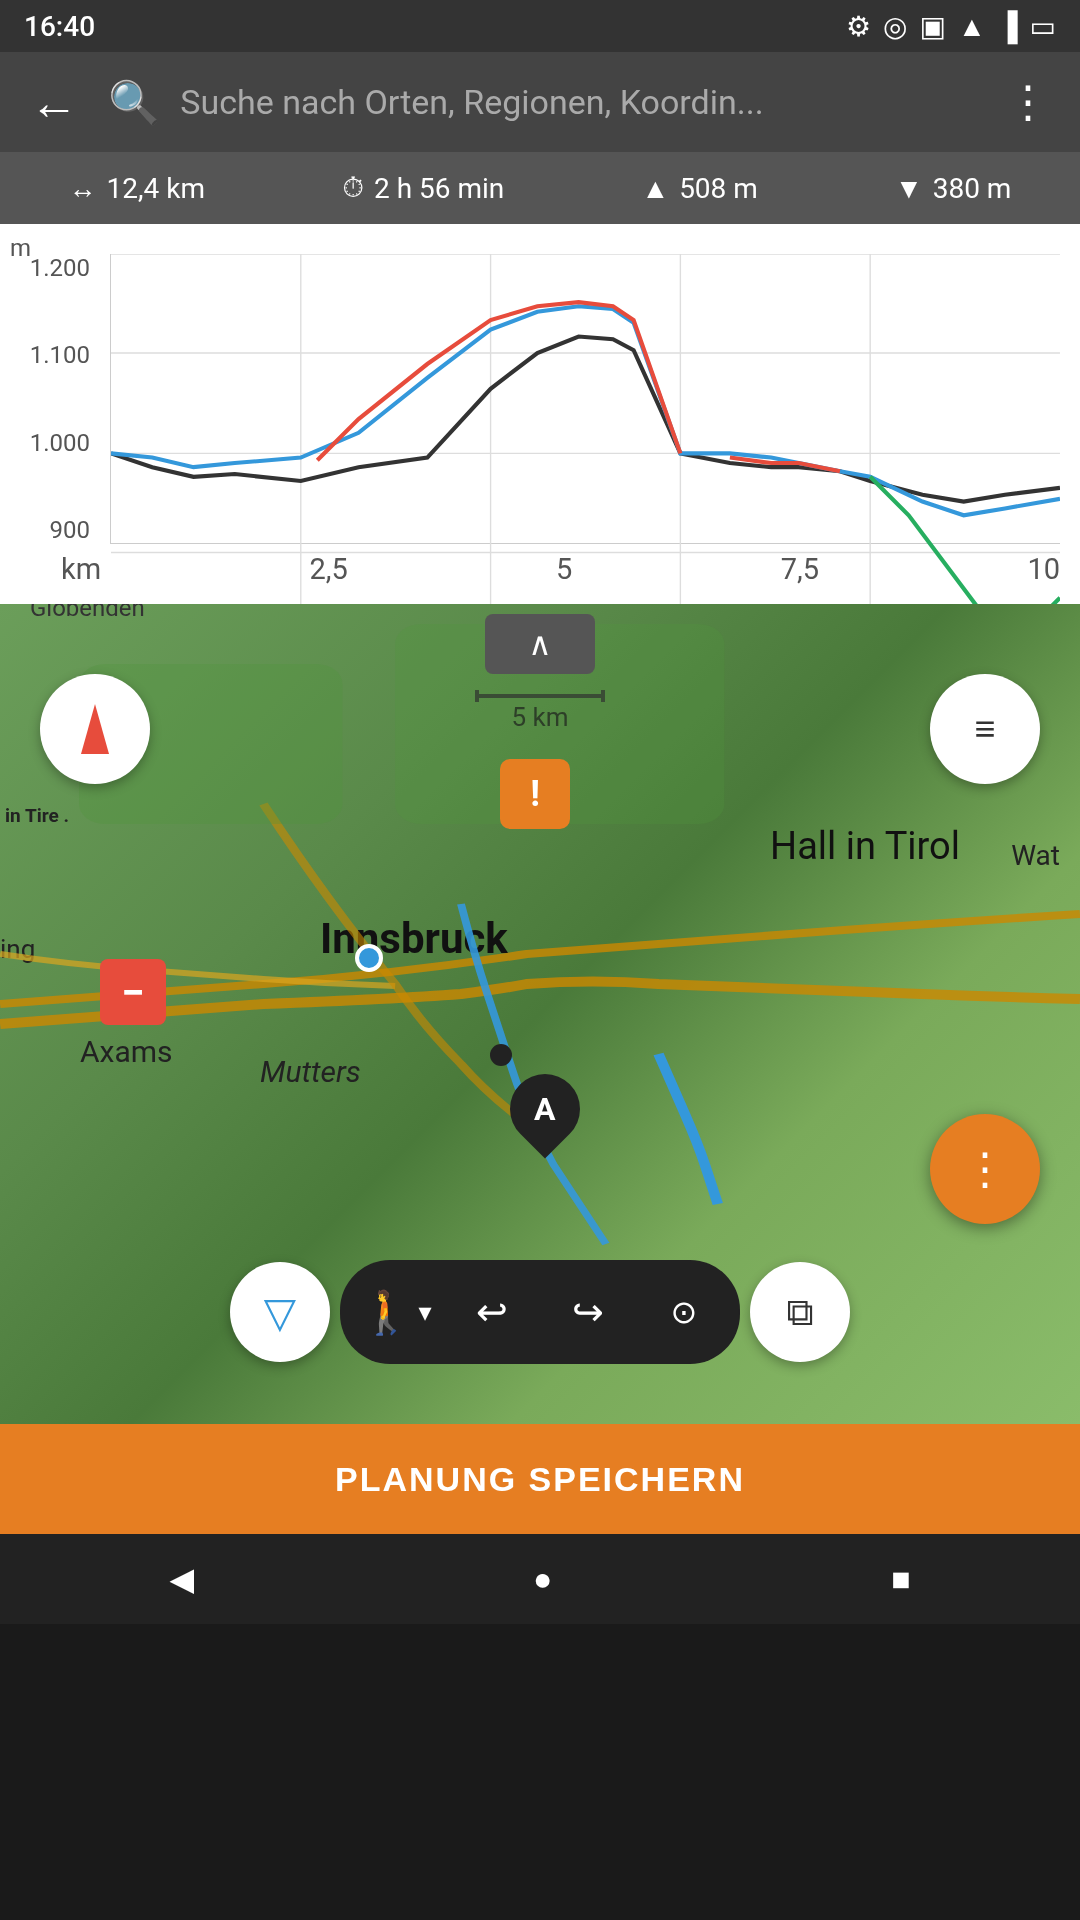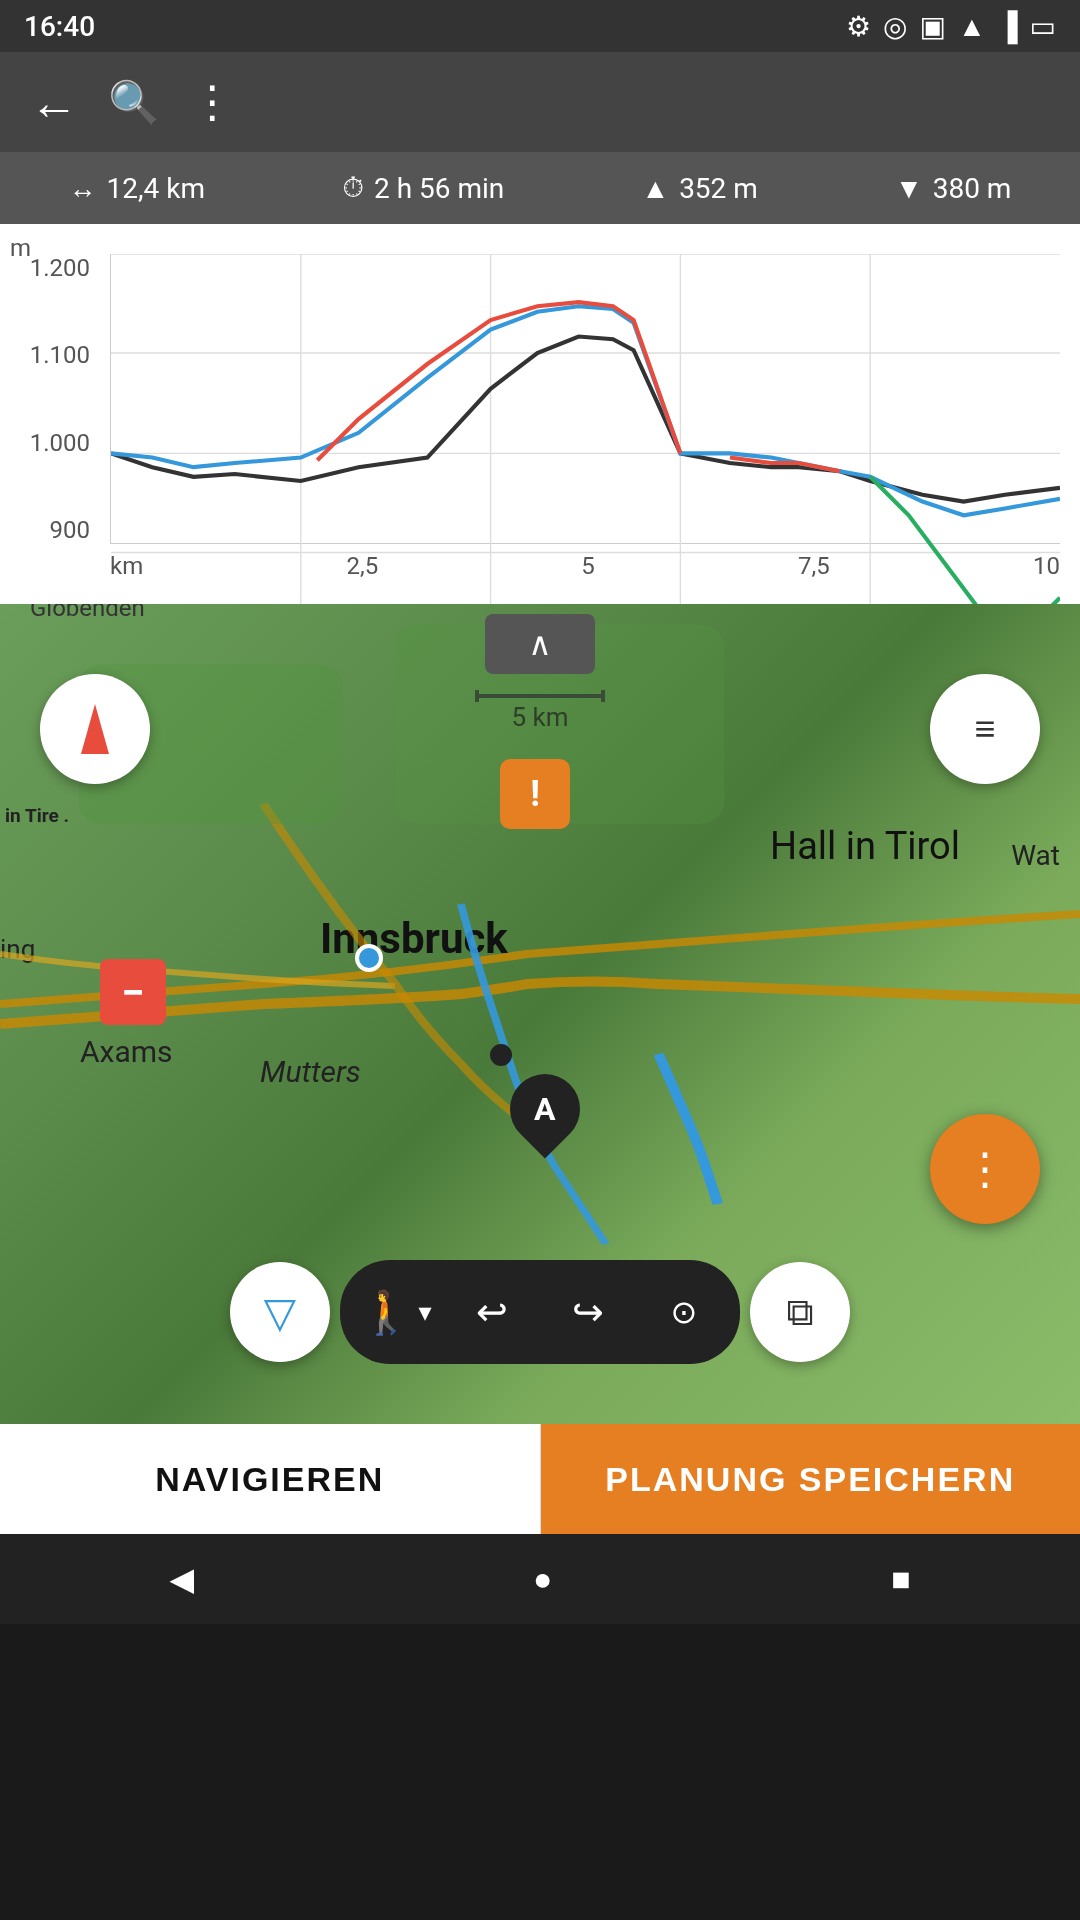--- a/index.html
+++ b/index.html
@@ -102,24 +102,24 @@
       height: 290px;
       border-left: 1px solid #ccc;
       border-bottom: 1px solid #ccc;
       position: relative;
     }
     .chart-grid {
       position: absolute;
       top: 0; left: 0; right: 0; bottom: 0;
     }
     .chart-x-labels {
-      margin-left: 90px;
+      margin-left: 41px;
       display: flex;
       justify-content: space-between;
-      font-size: 24px;
+      font-size: 29px;
       color: #555;
       padding-top: 8px;
     }
     .chart-unit {
       position: absolute;
       left: 10px;
       top: 10px;
       font-size: 24px;
       color: #555;
     }
@@ -535,35 +535,36 @@
     <span>▣</span>
     <span>▲</span>
     <span>▐</span>
     <span>▭</span>
   </div>
 </div>
 
 <div class="search-bar">
   <span class="back-btn">←</span>
   <span class="search-icon-wrap">🔍</span>
+  <span class="search-input-fake">Suche nach Orten, Regionen, Koordin...</span>
   <span class="more-icon">⋮</span>
 </div>
 
 <div class="stats-bar">
   <div class="stat-item">
     <span>↔</span>
     <span>12,4 km</span>
   </div>
   <div class="stat-item">
     <span>⏱</span>
     <span>2 h 56 min</span>
   </div>
   <div class="stat-item">
     <span>▲</span>
-    <span>352 m</span>
+    <span>508 m</span>
   </div>
   <div class="stat-item">
     <span>▼</span>
     <span>380 m</span>
   </div>
 </div>
 
 <div class="chart-area">
   <span class="chart-unit">m</span>
   <div class="chart-y-labels">
@@ -710,21 +711,20 @@
       </div>
     </div>
 
     <div class="tool-btn-layers-white">
       <span>⧉</span>
     </div>
   </div>
 </div>
 
 <div class="bottom-buttons">
-  <button class="nav-btn white">NAVIGIEREN</button>
   <button class="nav-btn orange">PLANUNG SPEICHERN</button>
 </div>
 
 <div class="android-nav">
   <span class="android-nav-btn">◀</span>
   <span class="android-nav-btn">●</span>
   <span class="android-nav-btn">■</span>
 </div>
 
 </body></html>

